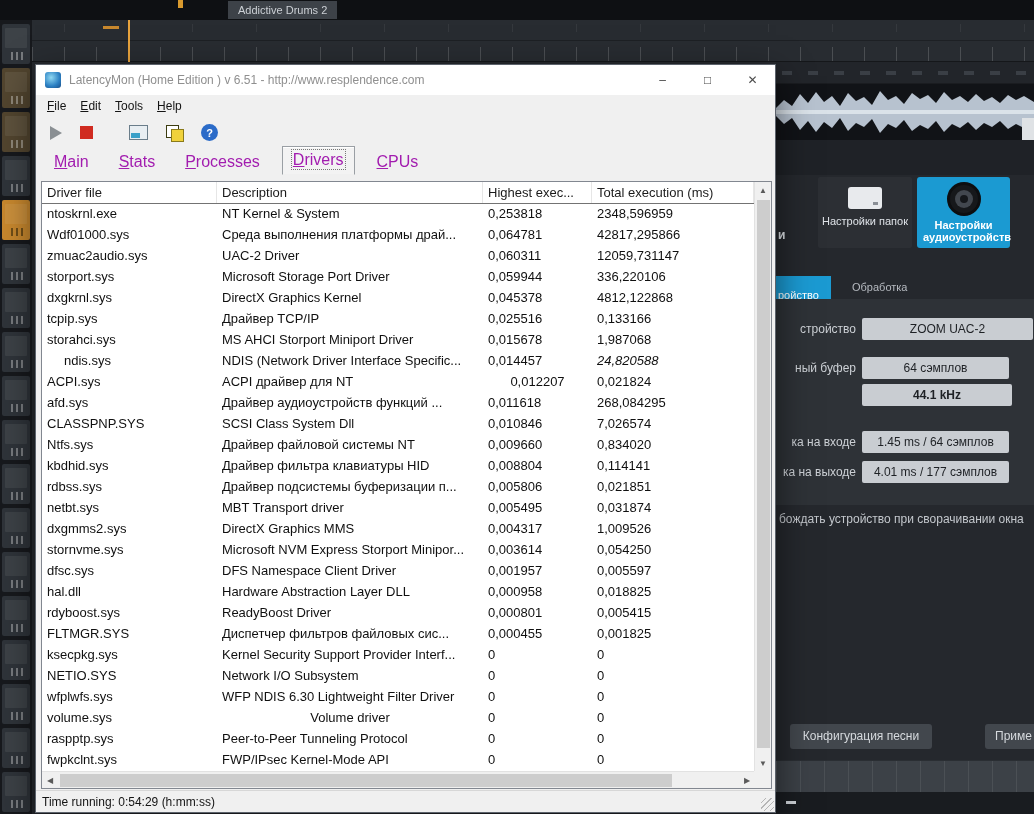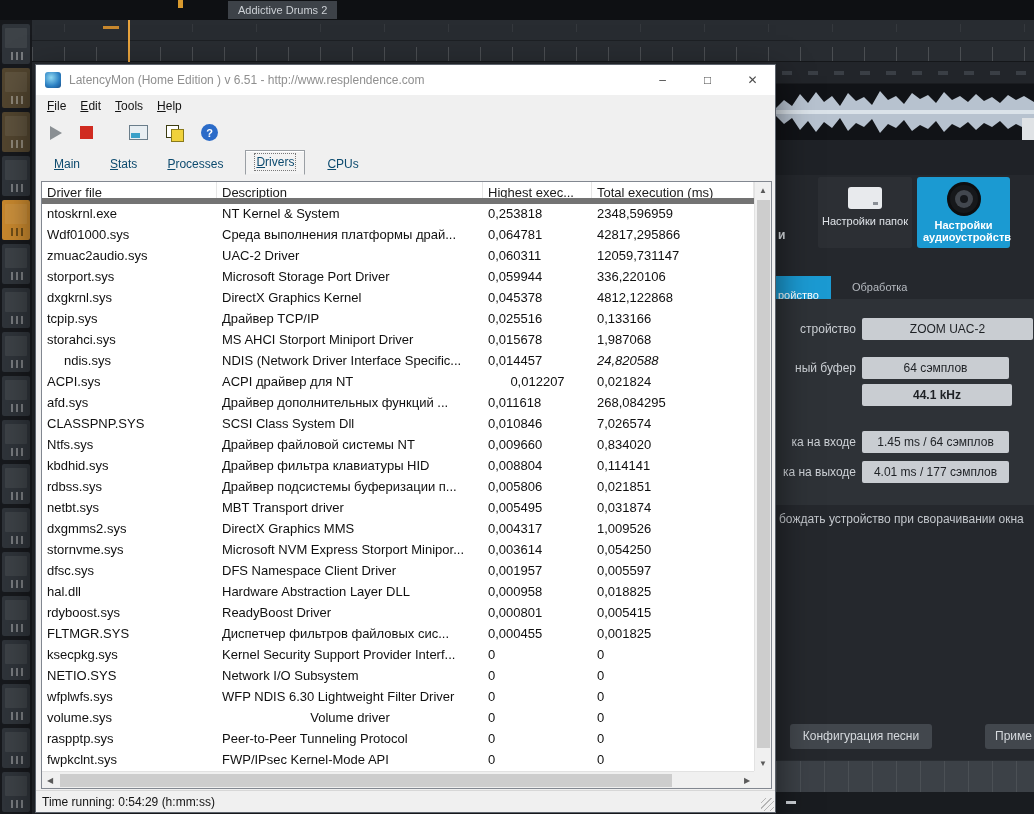--- a/index.html
+++ b/index.html
@@ -95,28 +95,28 @@
   .stop-icon{width:13px;height:13px;background:var(--stop-red,#d02b20)}
   .report-icon{width:19px;height:15px;background:#e8eef2;border:1px solid #6a7d8a;position:relative}
   .report-icon::after{content:"";position:absolute;left:1px;bottom:1px;width:9px;height:5px;background:#3aa0c8}
   .copy-icon{width:17px;height:16px;position:relative}
   .copy-icon::before{content:"";position:absolute;left:0;top:0;width:11px;height:11px;background:#fff;border:1px solid #3c3c10}
   .copy-icon::after{content:"";position:absolute;left:5px;top:4px;width:11px;height:11px;background:#f0d23c;border:1px solid #8a7a1a}
   .help-icon{width:17px;height:17px;border-radius:50%;background:#2b6bc8;color:#fff;font-size:11px;
     font-weight:bold;display:flex;align-items:center;justify-content:center}
 
   .lm-tabstrip{height:26px;display:flex;align-items:flex-end;padding-left:10px}
-  .lm-tab{font-size:12px;color:#0c4a6e;padding:3px 8px 4px;margin-right:14px;white-space:nowrap}
+  .lm-tab{font-size:16px;color:#a21caf;padding:3px 8px 4px;margin-right:14px;white-space:nowrap}
   .lm-tab.active{border:1px solid #9a9fa4;border-bottom-color:#f0f0f0;background:#f3f3f3;
     box-shadow:inset 0 1px 0 #fff;transform:translateY(0);padding:4px 10px 5px}
   .lm-tab.active .tab-label{outline:1px dotted #777;outline-offset:1px}
 
   .lm-list{position:absolute;left:5px;top:116px;width:731px;height:608px;background:#fff;
     border:1px solid #828790}
-  .lv-header{display:flex;height:22px;background:#fff;border-bottom:6px solid #737373;width:712px}
+  .lv-header{display:flex;height:22px;background:#fff;border-bottom:1px solid #737373;width:712px}
   .lv-h{font-size:13px;color:#1a1a1a;padding:3px 5px;border-right:1px solid #e6e6e6;
     white-space:nowrap;overflow:hidden;flex:0 0 auto}
   .lv-body{width:712px;overflow:hidden}
   .tr{display:flex;height:21px}
   .td{font-size:13px;color:#101010;padding:2px 5px 0;white-space:nowrap;overflow:hidden;flex:0 0 auto}
 
   .lv-scroll-v{position:absolute;right:0;top:0;width:17px;height:589px;background:#f0f0f0;
     border-left:1px solid #e2e2e2;display:flex;flex-direction:column;align-items:center}
   .sv-arrow{width:17px;height:16px;display:flex;align-items:center;justify-content:center;
     color:#5a5a5a;font-size:8px}
@@ -312,21 +312,21 @@
             <div class="td" style="width: 162px; font-style: italic;">24,820588</div>
           </div>
           <div class="tr">
             <div class="td" style="width: 175px;">ACPI.sys</div>
             <div class="td" style="width: 266px;">ACPI драйвер для NT</div>
             <div class="td" style="width: 109px; text-align: center;">0,012207</div>
             <div class="td" style="width: 162px;">0,021824</div>
           </div>
           <div class="tr">
             <div class="td" style="width: 175px;">afd.sys</div>
-            <div class="td" style="width: 266px;">Драйвер дополнительных функций ...</div>
+            <div class="td" style="width: 266px;">Драйвер аудиоустройств функций ...</div>
             <div class="td" style="width: 109px;">0,011618</div>
             <div class="td" style="width: 162px;">268,084295</div>
           </div>
           <div class="tr">
             <div class="td" style="width: 175px;">CLASSPNP.SYS</div>
             <div class="td" style="width: 266px;">SCSI Class System Dll</div>
             <div class="td" style="width: 109px;">0,010846</div>
             <div class="td" style="width: 162px;">7,026574</div>
           </div>
           <div class="tr">

